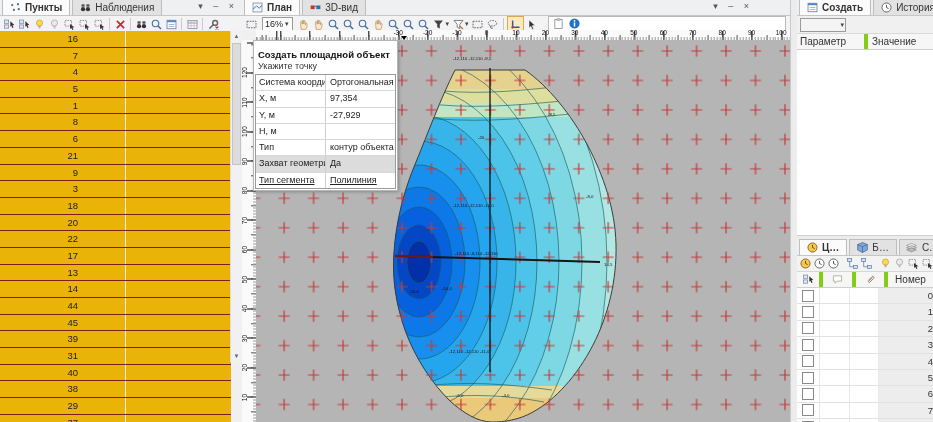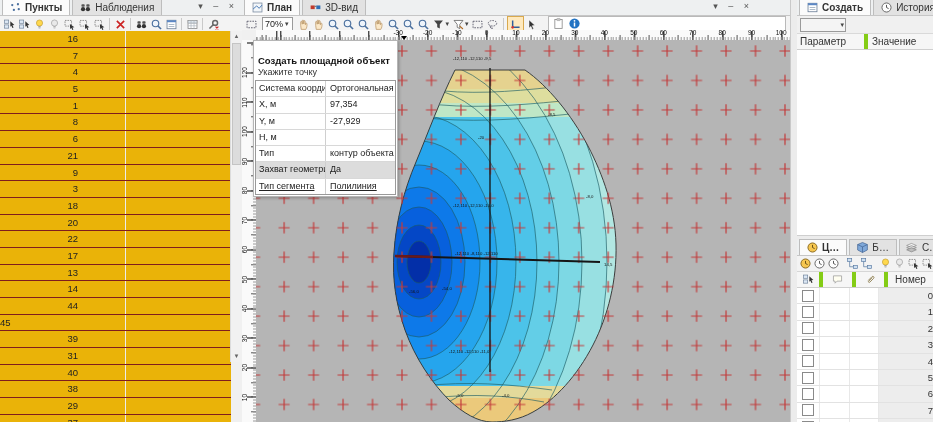--- a/index.html
+++ b/index.html
@@ -66,21 +66,21 @@
        repeating-linear-gradient(180deg,#000 0 1px,transparent 1px 29.5px);
      background-size:3px 100%,5px 100%,9px 100%;
      background-position:100% 2.5px,100% 17.3px,100% 2.5px;
      background-repeat:repeat-y;}
   .rl-label{position:absolute;left:-8px;width:24px;height:11px;text-align:center;font-size:6.5px;
             color:#111;transform:rotate(-90deg);}
   #map-canvas{position:absolute;left:14px;top:40px;width:534px;height:382px;background:#b5b5b5;}
   
   #popup{position:absolute;left:11px;top:40px;width:143px;z-index:20;background:#fff;
          border:1px solid #b5b5b5;box-shadow:1px 1px 3px rgba(0,0,0,.25);font-size:9px;}
-  #popup-title{font-weight:bold;font-size:9.5px;padding:14px 4px 0 4px;color:#111;}
+  #popup-title{font-weight:bold;font-size:9.5px;padding:8px 4px 0 4px;color:#111;}
   #popup-hint{padding:1px 4px 3px 4px;color:#333;}
   #popup-table{border-top:1px solid #9a9a9a;border-bottom:1px solid #9a9a9a;margin:0 1px 1px 1px;
          border-left:1px solid #9a9a9a;border-right:1px solid #9a9a9a;}
   .prow{display:flex;height:15.3px;line-height:15.3px;border-bottom:1px solid #d8d8d8;background:#fff;}
   .prow:last-child{border-bottom:none;text-decoration:underline;}
   .prow.hl{background:#dcdcdc;}
   .plabel{width:66px;border-right:1px solid #cfcfcf;padding-left:3px;overflow:hidden;white-space:nowrap;}
   .pvalue{flex:1;padding-left:4px;overflow:hidden;white-space:nowrap;}
   
   #splitter{position:absolute;left:790px;top:0;width:7px;height:422px;background:#ececec;
@@ -478,21 +478,21 @@
           <div class="lcell" style="width: 22px;"></div>
           <div class="lcell" style="width: 22px;"></div>
           <div class="lcell" style="width: 78px; text-align: right; padding-right: 47px;">44</div>
           <div class="lcell" style="width: 34px;"></div>
           <div class="lcell" style="flex: 1 1 0%; border-right: none; padding-left: 2px;">Деформац…</div>
         </div>
         <div class="lrow">
           <div class="lcell" style="width: 13px;"></div>
           <div class="lcell" style="width: 22px;"></div>
           <div class="lcell" style="width: 22px;"></div>
-          <div class="lcell" style="width: 78px; padding-right: 47px;">45</div>
+          <div class="lcell" style="width: 78px; text-align: right; padding-right: 47px;">45</div>
           <div class="lcell" style="width: 34px;"></div>
           <div class="lcell" style="flex: 1 1 0%; border-right: none; padding-left: 2px;">Деформац…</div>
         </div>
         <div class="lrow">
           <div class="lcell" style="width: 13px;"></div>
           <div class="lcell" style="width: 22px;"></div>
           <div class="lcell" style="width: 22px;"></div>
           <div class="lcell" style="width: 78px; text-align: right; padding-right: 47px;">39</div>
           <div class="lcell" style="width: 34px;"></div>
           <div class="lcell" style="flex: 1 1 0%; border-right: none; padding-left: 2px;">Деформац…</div>
@@ -567,21 +567,21 @@
         </span>
       <span class="winbtns" style="right:37px">▾ – ×</span>
     </div>
     <div class="toolbar">
       <span class="icon">
           <svg viewBox="0 0 16 16">
             <use href="#sym-rect"></use>
           </svg>
         </span>
       <span class="combo">
-        <span>70%</span>
+        <span>16%</span>
         <span class="dd">▾</span>
       </span>
       <span id="center-icons" style="display:flex;align-items:center;gap:1px">
           <span class="icon">
             <svg viewBox="0 0 16 16">
               <use href="#sym-hand"></use>
             </svg>
           </span>
           <span class="icon">
             <svg viewBox="0 0 16 16">

